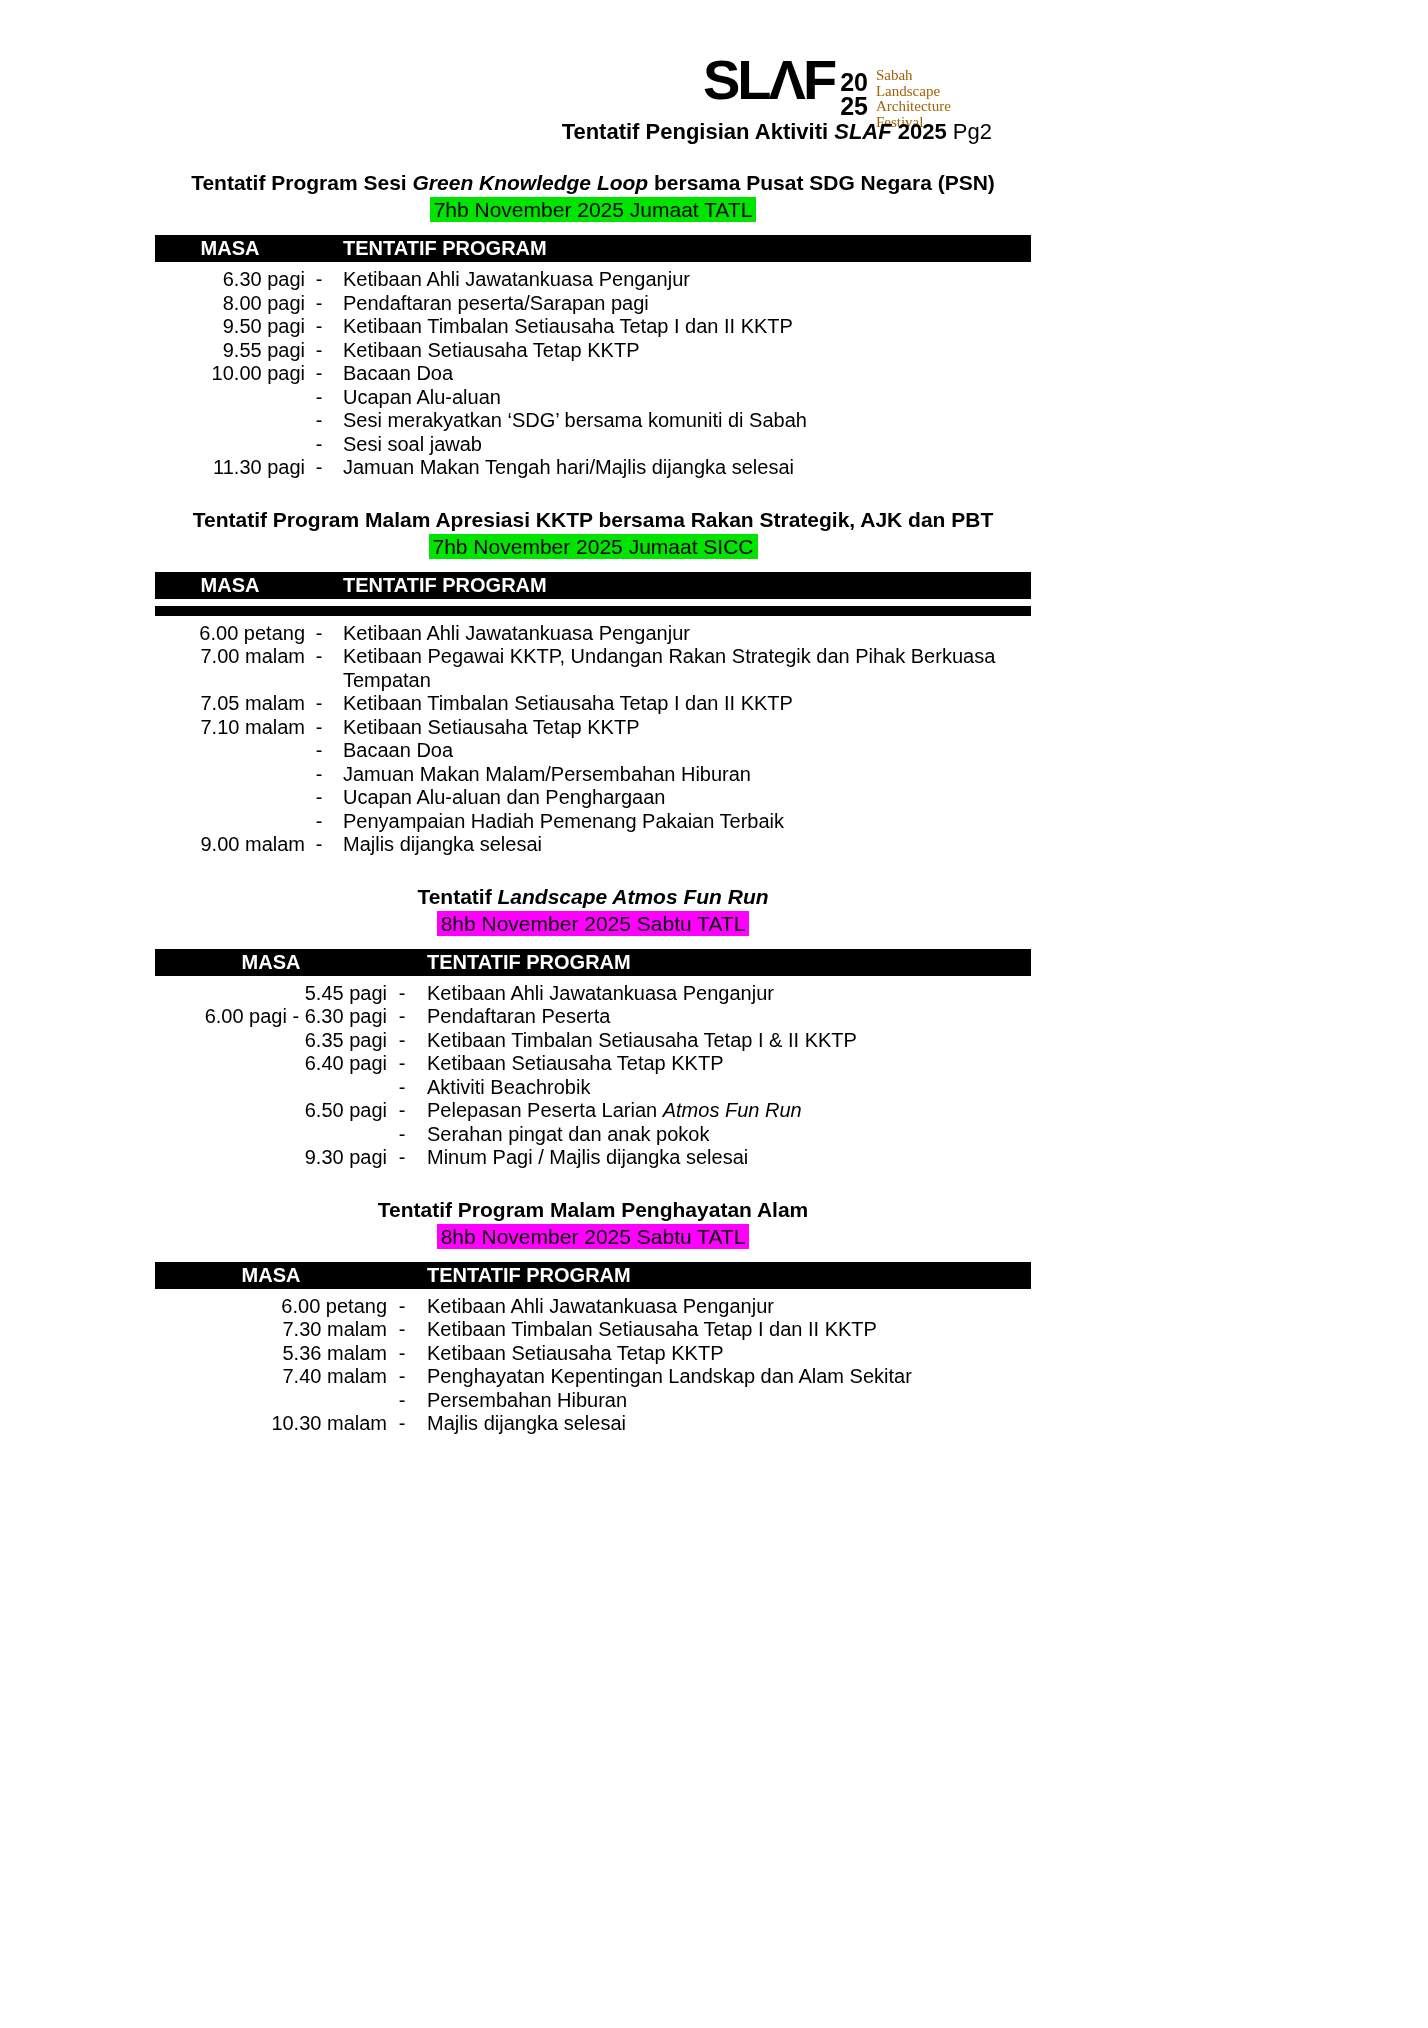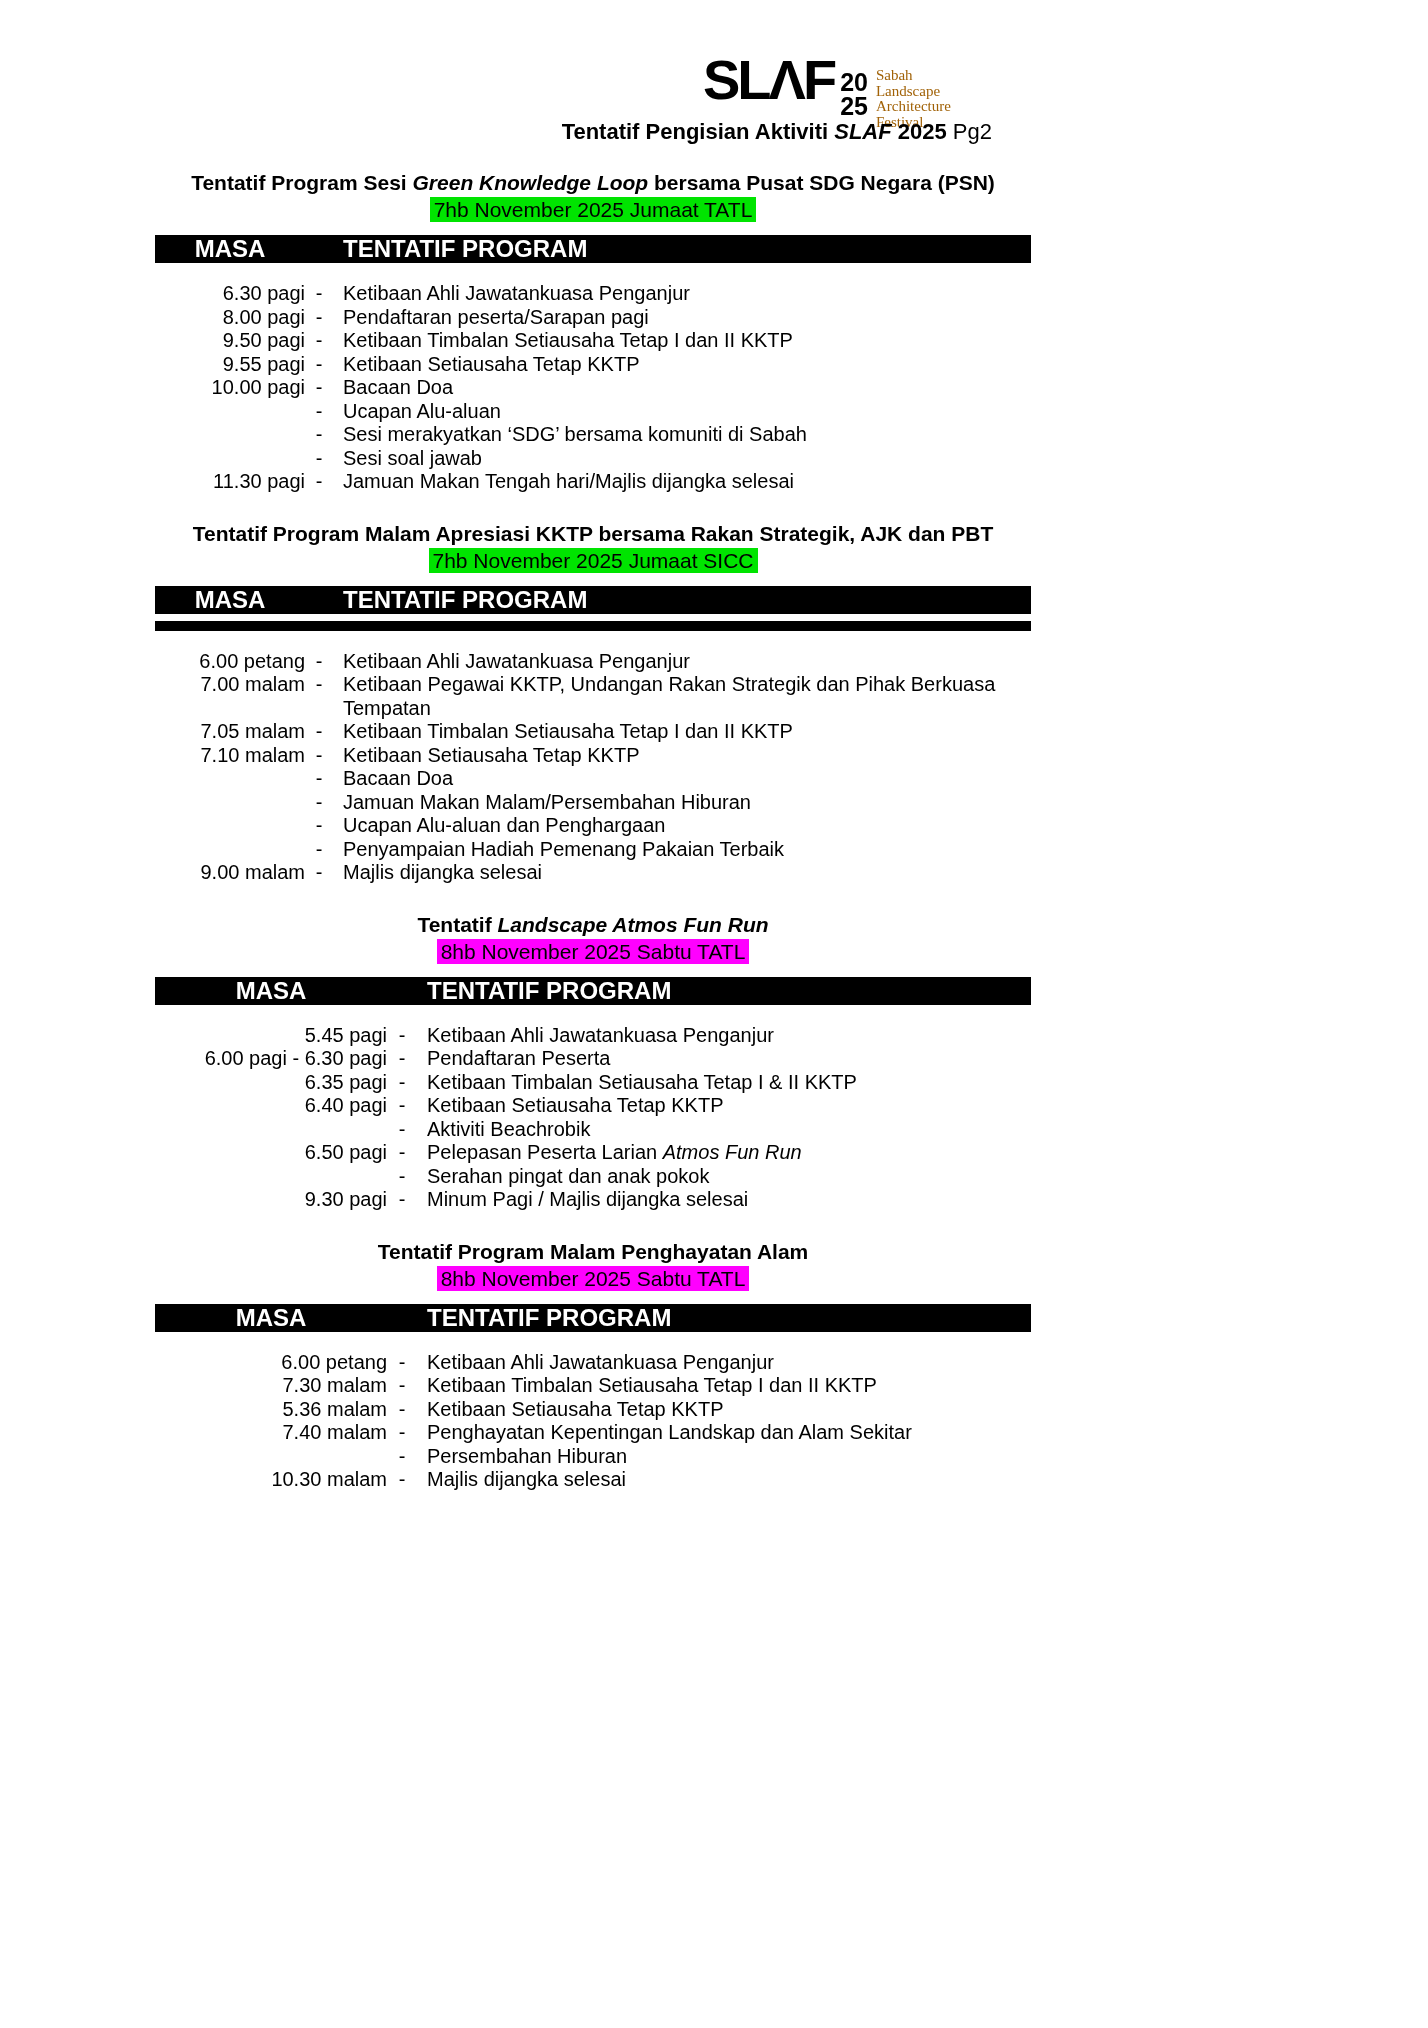--- a/index.html
+++ b/index.html
@@ -31,26 +31,26 @@
   .content { position:absolute; top:170px; left:155px; width:876px; }
   .sec { margin-bottom:27px; }
   .sec-title { text-align:center; font-size:21px; font-weight:700; line-height:26px; }
   .sec-title .it { font-style:italic; }
   .sec-date { text-align:center; font-size:21px; line-height:27px; margin-bottom:12px; }
   .sec-date .hl { padding:1px 4px; }
 
   .grid-a { display:grid; grid-template-columns:150px 28px 1fr; }
   .grid-b { display:grid; grid-template-columns:232px 30px 1fr; }
 
-  .bar { background:#000; color:#fff; font-weight:700; font-size:24px; min-height:27px; align-items:center; }
+  .bar { background:#000; color:#fff; font-weight:700; font-size:20px; min-height:27px; align-items:center; }
   .bar .masa { text-align:center; }
   .bar .prog-h { padding-left:10px; }
   .thinbar { background:#000; height:10px; margin-top:7px; }
 
-  .rows { margin-top:19px; }
+  .rows { margin-top:6px; }
   .prow { font-size:20px; line-height:23.5px; }
   .prow .ptime { text-align:right; white-space:nowrap; }
   .prow .pdash { text-align:center; }
   .prow .pprog { padding-left:10px; }
   .prow .it { font-style:italic; }
 </style>
 </head>
 <body>
 
 <div class="page">

